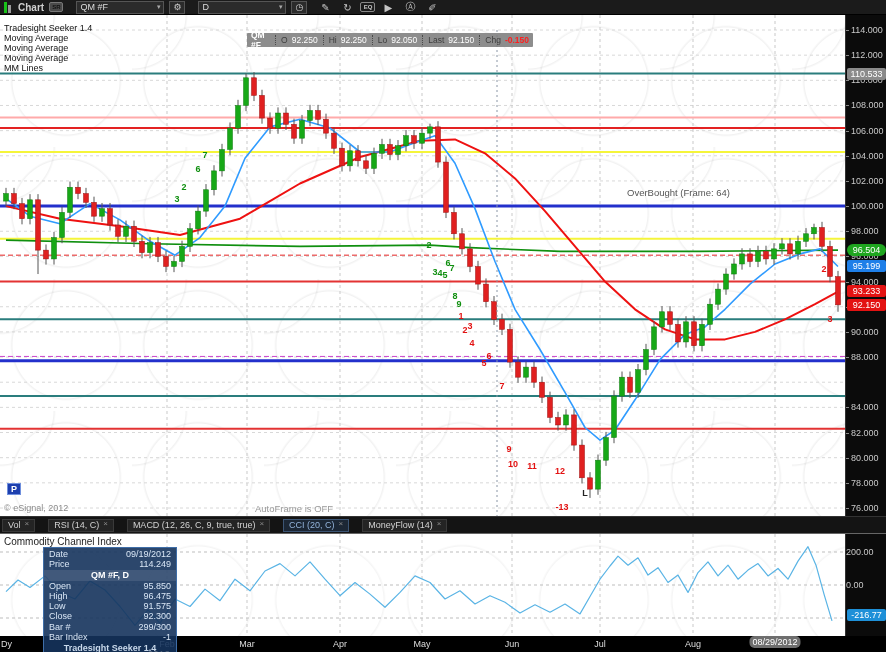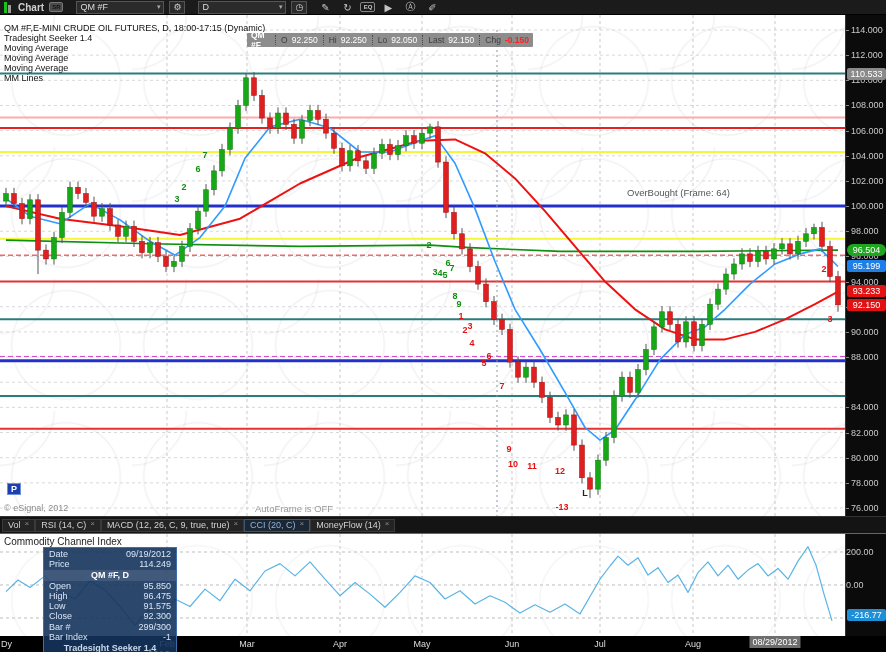--- a/index.html
+++ b/index.html
@@ -39,21 +39,21 @@
   .ob-label{position:absolute;left:627px;top:172px;font-size:9.5px;color:#555;z-index:3;}
   .p-badge{position:absolute;left:7px;top:468px;width:14px;height:12px;background:#1d3fae;border:1px solid #6f8fdd;color:#fff;font-size:9px;font-weight:bold;text-align:center;line-height:11px;z-index:4;}
   .copyright{position:absolute;left:4px;top:488px;font-size:9px;color:#8a8a8a;z-index:4;}
   .autoframe{position:absolute;left:255px;top:488px;font-size:9.5px;color:#999;z-index:4;}
   .yaxis{position:absolute;left:845px;top:0;width:41px;height:501px;background:#0b0b0b;border-left:1px solid #333;}
   .ytick{position:absolute;left:0;width:41px;font-size:9px;color:#c9c9c9;padding-left:5px;}
   .ytick i{position:absolute;left:0;top:5px;width:3px;border-top:1px solid #888;}
   .ybadge{position:absolute;left:1px;width:39px;height:12px;font-size:9px;color:#fff;text-align:center;line-height:12px;border-radius:2px;z-index:3;}
 
   
-  .tabbar{height:17px;background:#141414;display:flex;align-items:center;gap:0;padding:0 2px;border-top:1px solid #333;}
+  .tabbar{height:17px;background:#141414;display:flex;align-items:center;gap:13px;padding:0 2px;border-top:1px solid #333;}
   .tab{background:#242424;border:1px solid #3a3a3a;color:#d2d2d2;font-size:9px;padding:0 5px;height:13px;display:flex;align-items:center;gap:4px;white-space:nowrap;}
   .tab .x{color:#8a8a8a;font-size:8px;position:relative;top:-2px;}
   .tab.active{background:#1c2735;border-color:#3c5574;color:#93b3da;}
 
   
   .bottom-wrap{position:relative;height:119px;}
   .ind{position:relative;width:886px;height:103px;background:#fff;border-top:1px solid #666;}
   .ind-plot{position:absolute;left:0;top:0;width:845px;height:103px;
     background-image:radial-gradient(circle at 50% 50%, rgba(0,0,0,0) 53px, rgba(0,0,0,0.04) 54px, rgba(0,0,0,0) 56px);
     background-size:132px 132px;}
@@ -66,21 +66,21 @@
   .tooltip{position:absolute;left:43px;top:14px;width:134px;height:129px;z-index:8;background:rgba(21,51,92,0.9);border:1px solid #3f6ea8;color:#d9e6f5;font-size:9px;padding:1px 0;}
   .tt-row{display:flex;justify-content:space-between;padding:0 5px;line-height:10.3px;}
   .tt-head{text-align:center;font-weight:bold;color:#fff;background:rgba(255,255,255,0.10);line-height:11px;}
   .tt-footer{text-align:center;color:#c8d8ea;font-weight:bold;line-height:11px;margin-top:1px;}
   .tt-wm{position:absolute;right:6px;bottom:14px;color:rgba(200,200,200,0.35);font-size:10px;}
 
   
   .xaxis{position:relative;height:16px;background:#000;}
   .xaxis .left-txt{position:absolute;left:1px;top:3px;color:#ddd;font-size:9px;}
   .month{position:absolute;top:3px;transform:translateX(-50%);color:#ddd;font-size:9px;}
-  .date-badge{position:absolute;top:0;transform:translateX(-50%);background:#6e6e6e;color:#fff;font-size:9px;padding:1px 3px;border-radius:0;}
+  .date-badge{position:absolute;top:0;transform:translateX(-50%);background:#6e6e6e;color:#fff;font-size:9px;padding:1px 3px;border-radius:5px;}
 </style>
 </head>
 <body>
 
 <div class="app">
 
   <div class="toolbar">
     <span class="logo">
         <i class="b1"></i>
         <i class="b2"></i>
@@ -411,21 +411,20 @@
             <text x="532" y="454" fill="#e31212" text-anchor="middle">11</text>
             <text x="560" y="459" fill="#e31212" text-anchor="middle">12</text>
             <text x="562" y="495" fill="#e31212" text-anchor="middle">-13</text>
             <text x="585" y="481" fill="#222222" text-anchor="middle">L</text>
             <text x="824" y="257" fill="#e31212" text-anchor="middle">2</text>
             <text x="830" y="307" fill="#e31212" text-anchor="middle">3</text>
           </g>
           <line x1="497" x2="497" y1="15" y2="501" stroke="#8a96a6" stroke-dasharray="2,3"></line>
         </svg>
       <div class="legend" id="legend">
-          <div>QM #F,E-MINI CRUDE OIL FUTURES, D, 18:00-17:15 (Dynamic)</div>
           <div>Tradesight Seeker 1.4</div>
           <div>Moving Average</div>
           <div>Moving Average</div>
           <div>Moving Average</div>
           <div>MM Lines</div>
         </div>
       <div class="quotebar" id="quotebar">
           <span class="sym">QM #F</span>
           <span class="sep"></span>
           <span class="ql">O</span>

